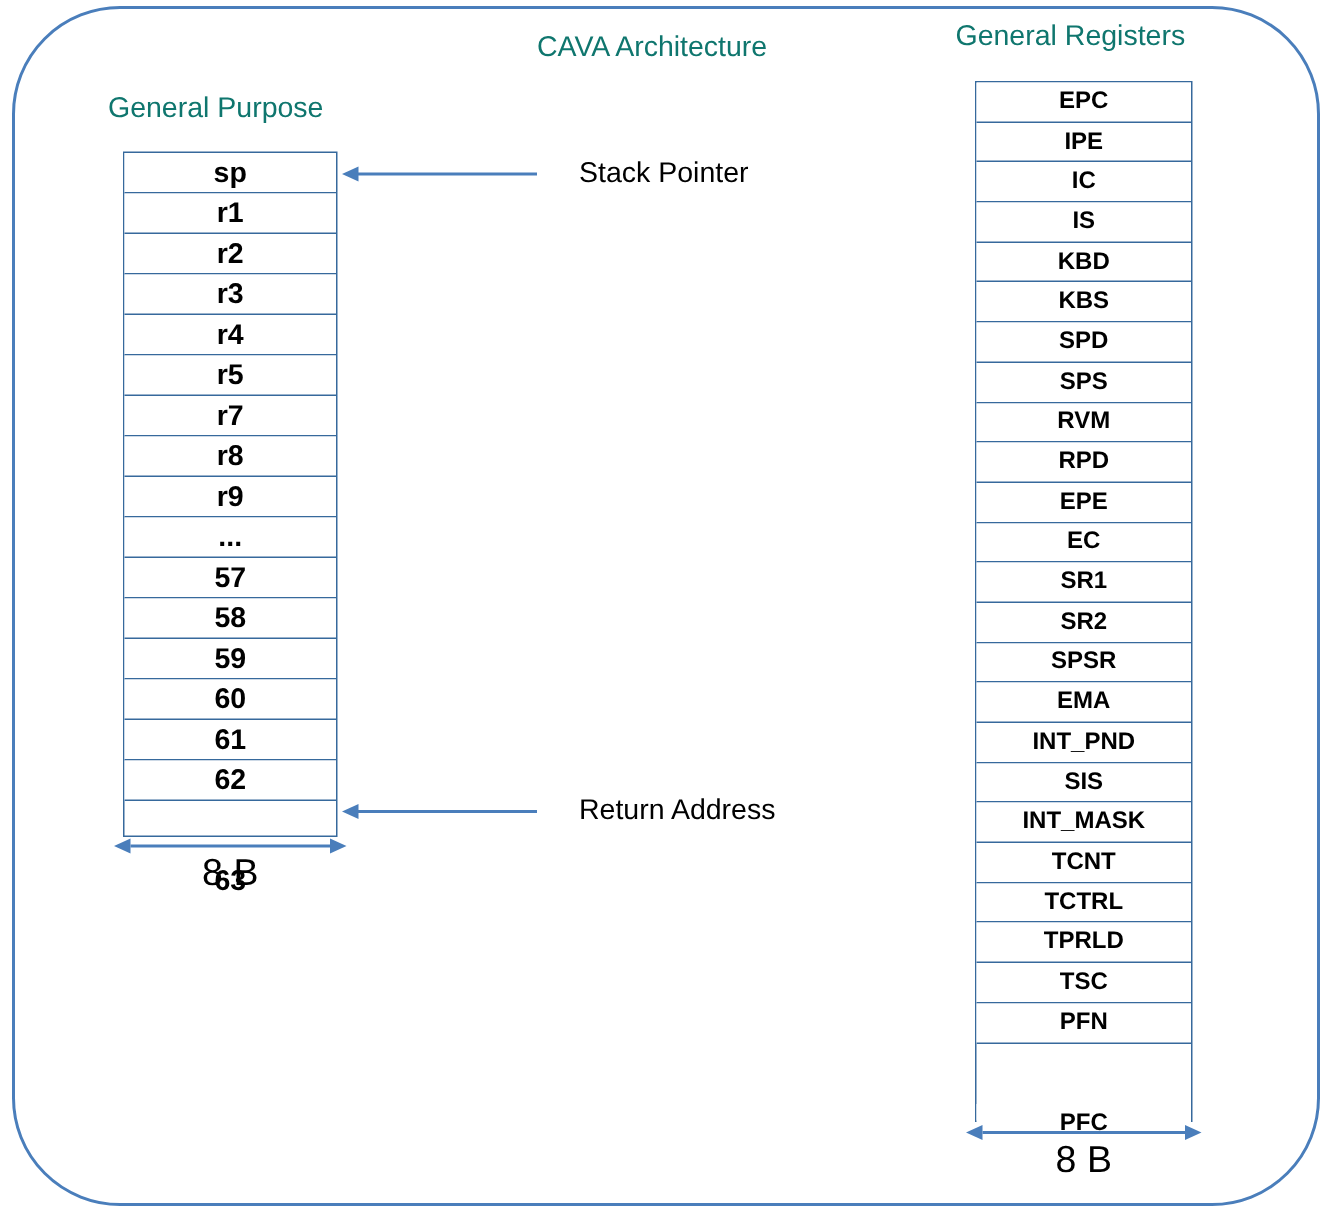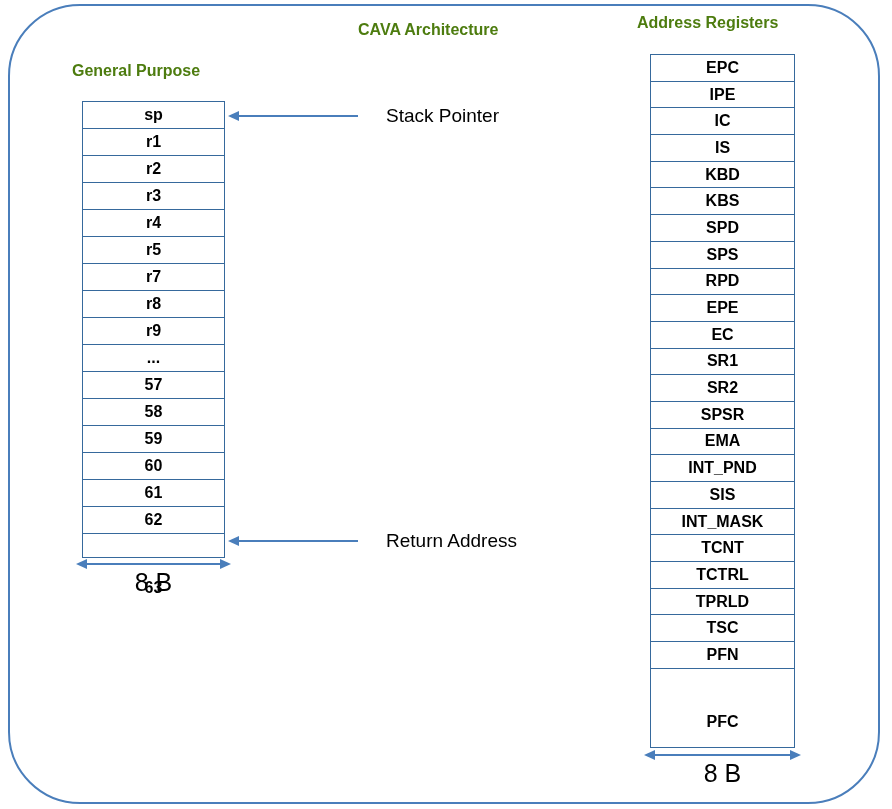--- a/index.html
+++ b/index.html
@@ -30,23 +30,23 @@
     height: 800px;
     border: 2px solid #4a7ebb;
     border-radius: 72px;
     box-sizing: border-box;
     background: transparent;
   }
 
   
   .heading {
     position: absolute;
-    font-size: 16px;
-    font-weight: 700;
-    color: #4d7c0f;
+    font-size: 19px;
+    font-weight: 400;
+    color: #0f766e;
     white-space: nowrap;
     letter-spacing: 0px;
   }
   #diagram-title   { left: 358px; top: 21px; }
   #gp-heading      { left: 72px;  top: 62px; }
   #sr-heading      { left: 637px; top: 14px; }
 
   
   .reg-column {
     position: absolute;
@@ -69,21 +69,21 @@
 
   
   #gp-column {
     left: 82px;
     top: 101px;
     width: 143px;
     height: 457px;
   }
   #gp-column .reg-cell {
     height: 27px;
-    font-size: 16px;
+    font-size: 19px;
   }
 
   
   #sr-column {
     left: 650px;
     top: 54px;
     width: 145px;
     height: 694px;
   }
   #sr-column .reg-cell {
@@ -178,21 +178,21 @@
 <body>
 
 <div id="canvas">
 
   <div class="outer-frame"></div>
 
   <div class="heading" id="diagram-title">CAVA Architecture</div>
 
   <div class="heading" id="gp-heading">General Purpose</div>
 
-  <div class="heading" id="sr-heading">Address Registers</div>
+  <div class="heading" id="sr-heading">General Registers</div>
 
   <div class="reg-column" id="gp-column">
       <div class="reg-cell">
         <span>sp</span>
       </div>
       <div class="reg-cell">
         <span>r1</span>
       </div>
       <div class="reg-cell">
         <span>r2</span>
@@ -258,20 +258,23 @@
         <span>KBD</span>
       </div>
       <div class="reg-cell">
         <span>KBS</span>
       </div>
       <div class="reg-cell">
         <span>SPD</span>
       </div>
       <div class="reg-cell">
         <span>SPS</span>
+      </div>
+      <div class="reg-cell">
+        <span>RVM</span>
       </div>
       <div class="reg-cell">
         <span>RPD</span>
       </div>
       <div class="reg-cell">
         <span>EPE</span>
       </div>
       <div class="reg-cell">
         <span>EC</span>
       </div>

